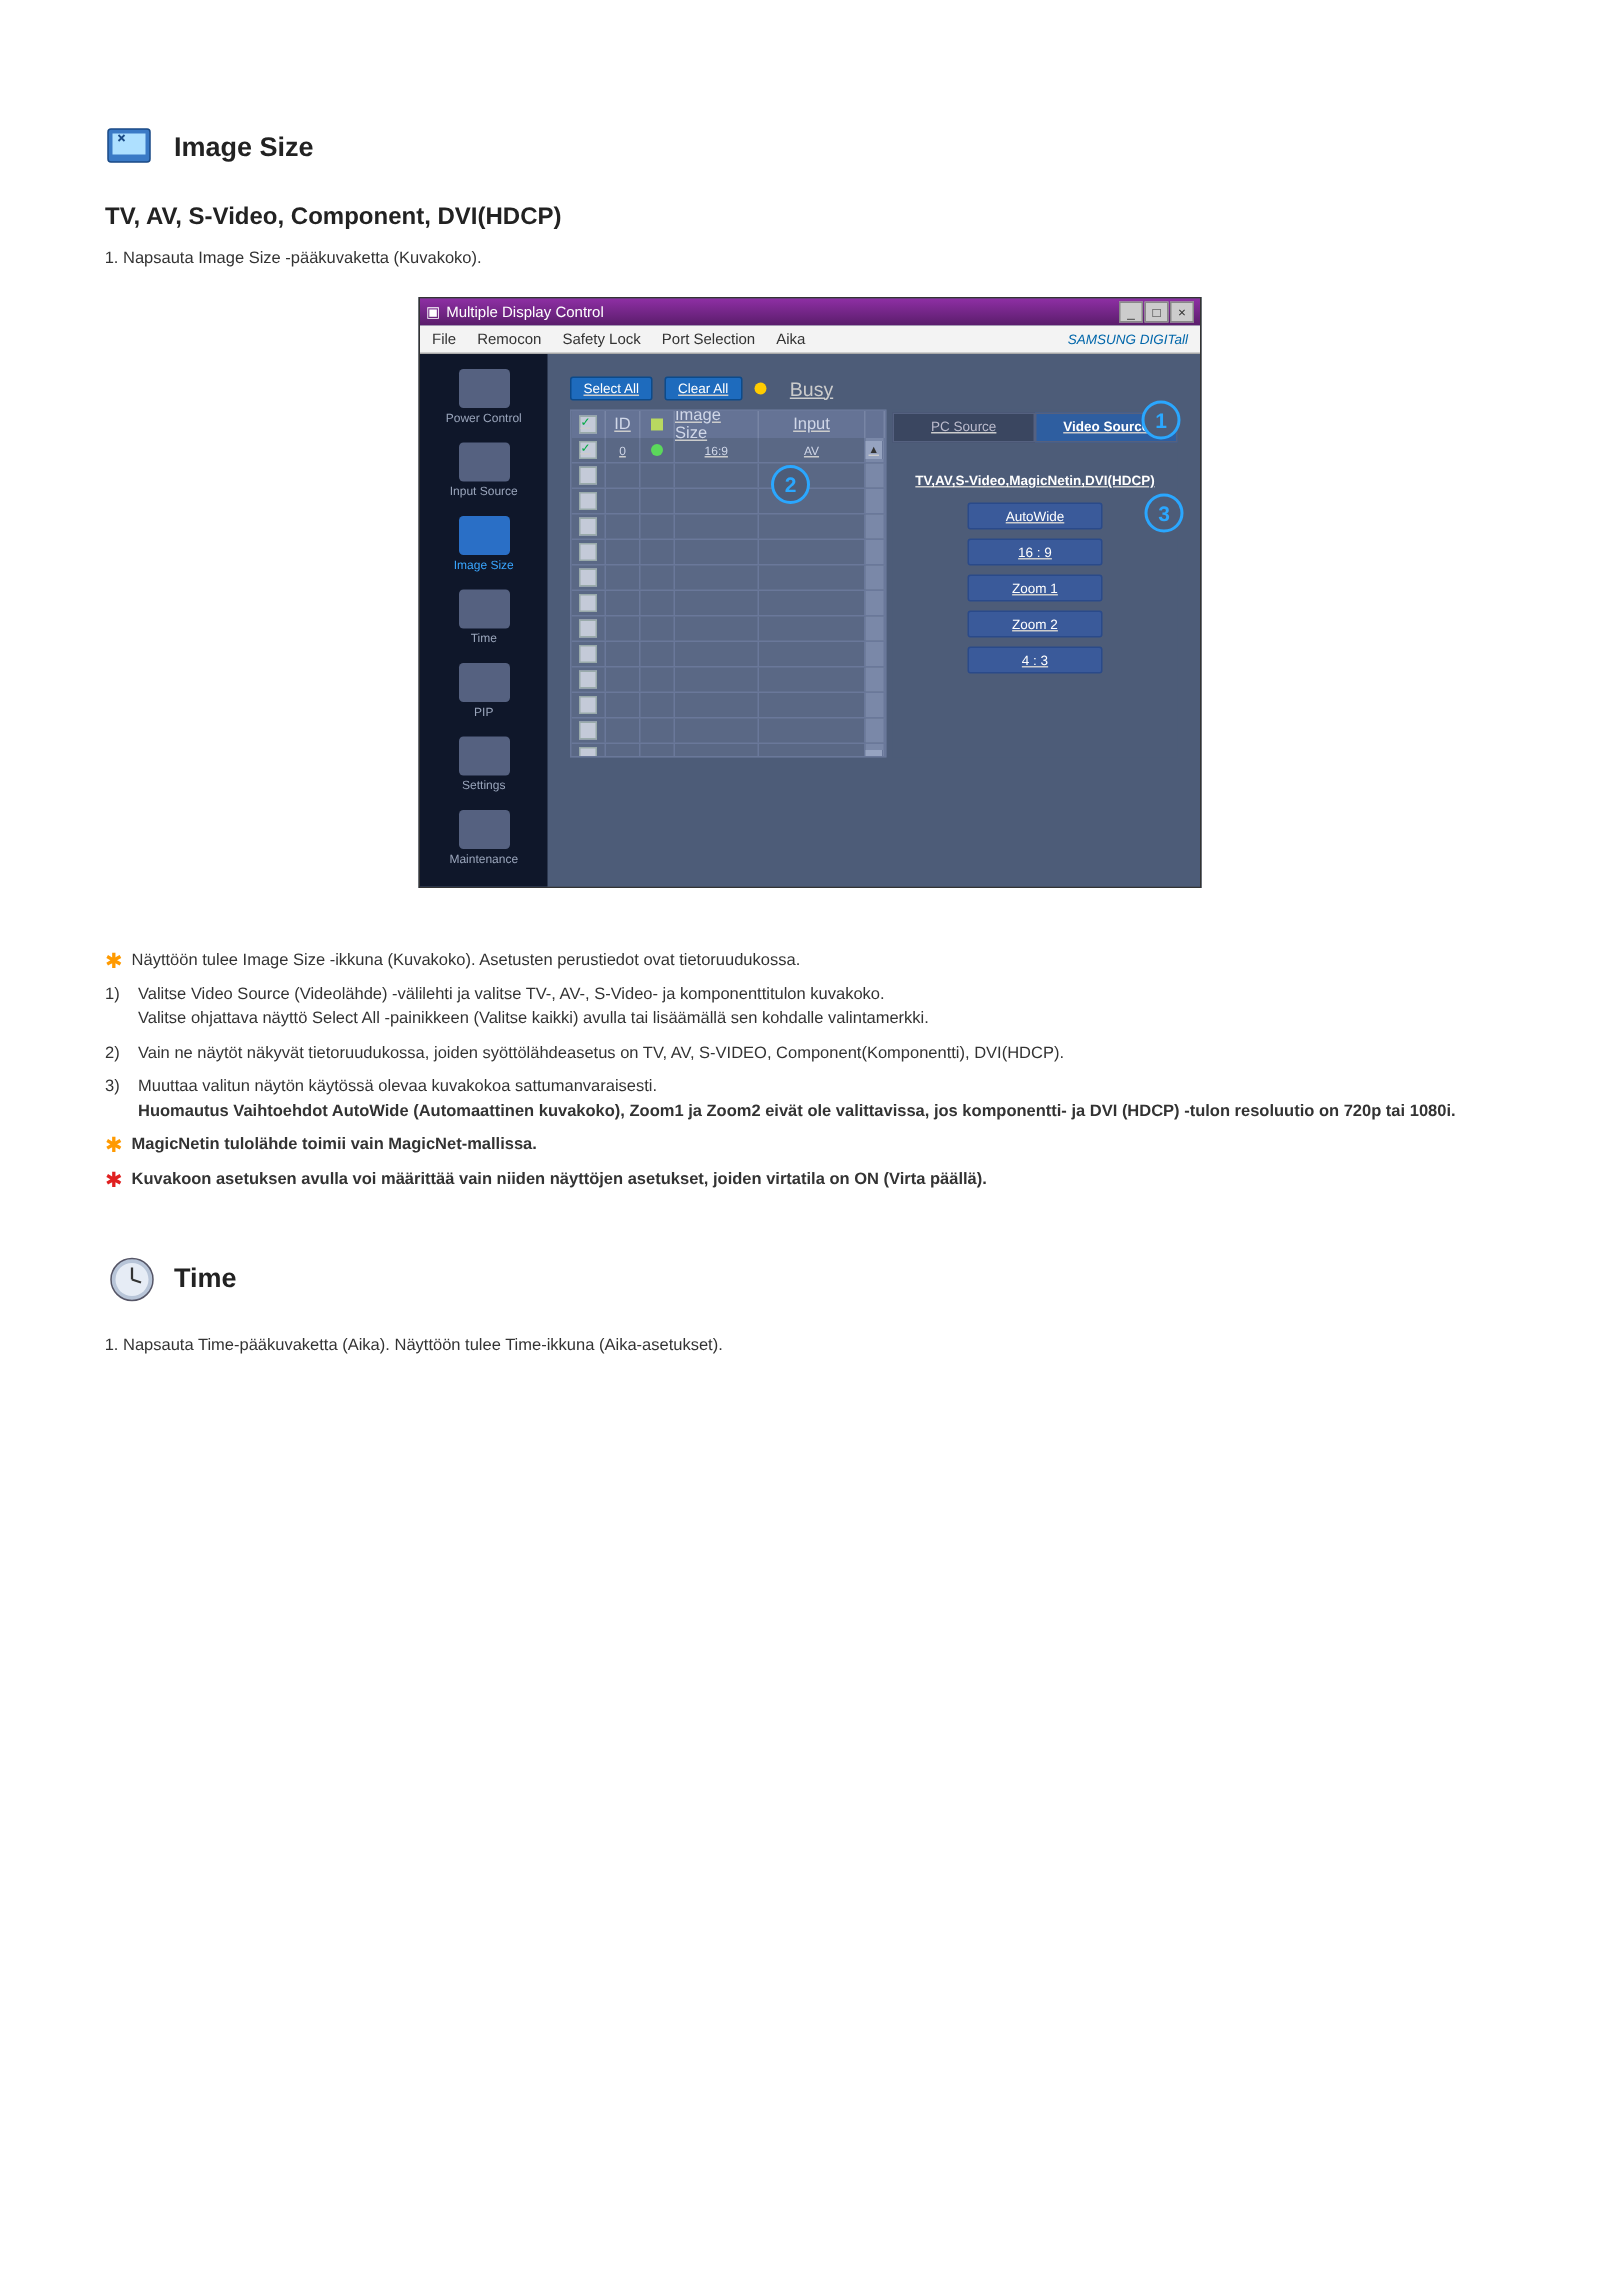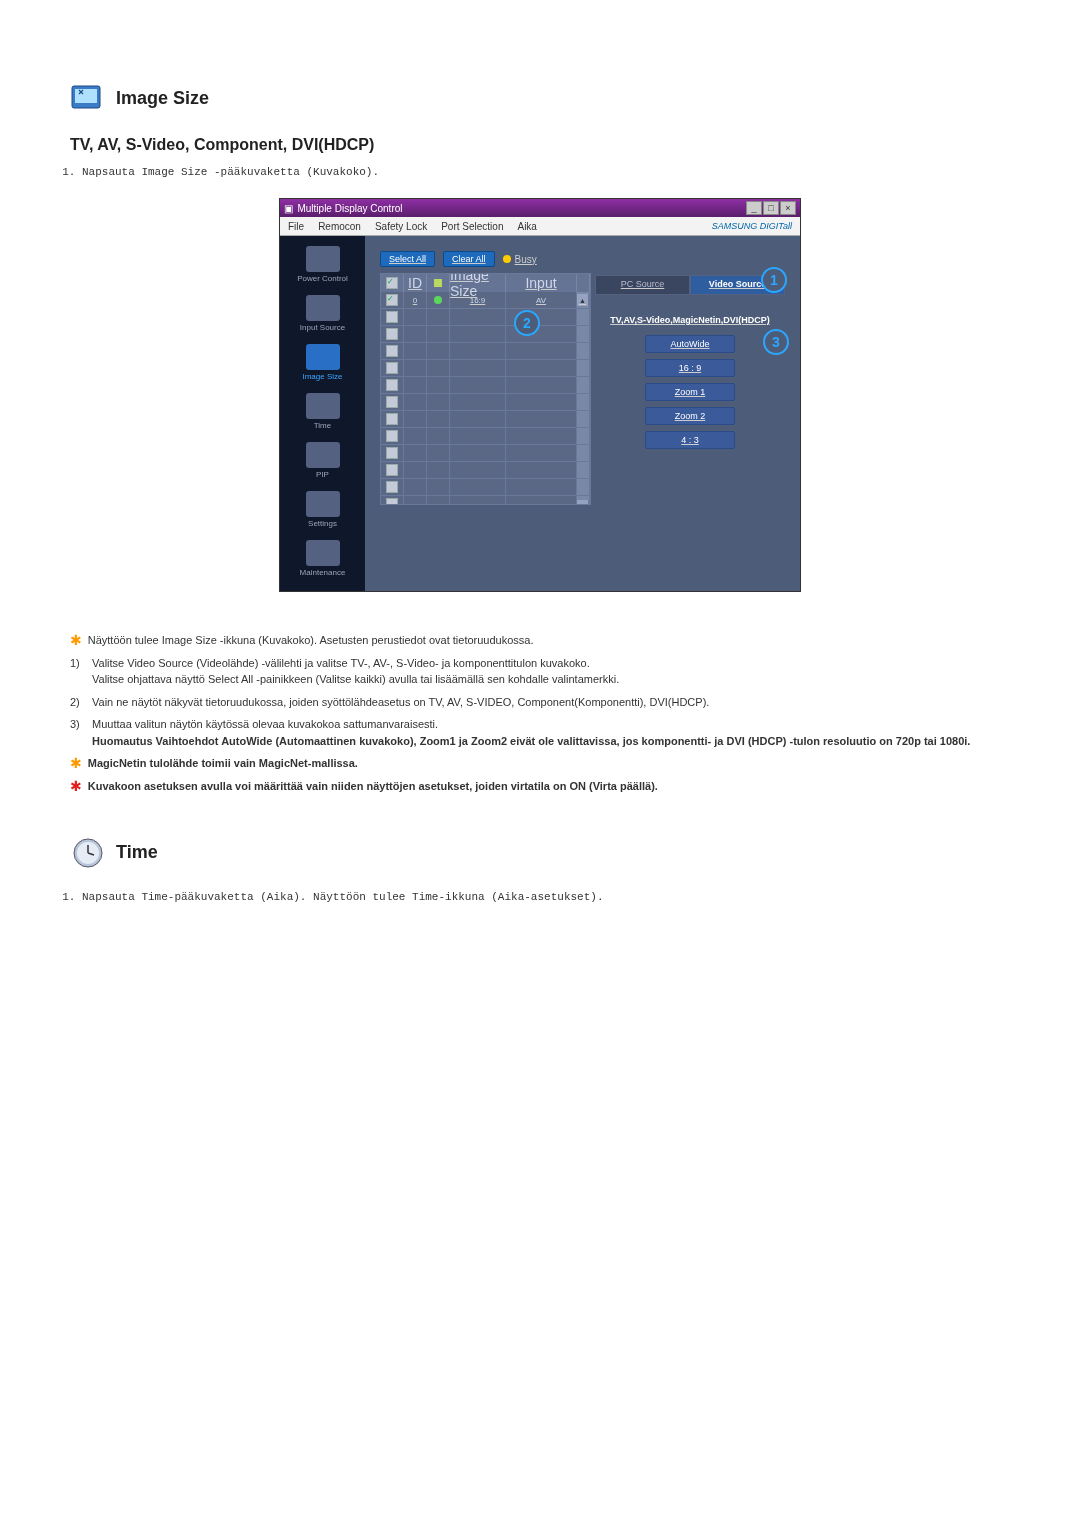--- a/index.html
+++ b/index.html
@@ -32,21 +32,20 @@
   }
   h3.subheading {
     font-size: 16px;
     font-weight: bold;
     margin: 10px 0 12px 0;
     color: #222;
   }
   ol.steps {
     margin: 0 0 20px 12px;
     padding: 0;
-    font-family: Liberation Mono, monospace;
   }
   ol.steps li {
     margin-bottom: 6px;
     font-size: 11px;
   }
   .screenshot-wrap {
     display: flex;
     justify-content: center;
     margin: 20px 0 40px 0;
   }
@@ -149,22 +148,22 @@
     background: #1e6bbd;
     color: #fff;
     font-size: 9px;
     padding: 2px 8px;
     border-radius: 2px;
     border: 1px solid #0d4a8a;
   }
   .busy {
     display: flex;
     align-items: center;
-    gap: 4px;
-    font-size: 10px;
+    gap: 16px;
+    font-size: 13px;
     color: #ccc;
   }
   .busy-dot {
     width: 8px;
     height: 8px;
     background: #ffcc00;
     border-radius: 50%;
   }
   .content-split {
     display: flex;
@@ -175,21 +174,21 @@
     background: #5a6885;
     border: 1px solid #6a789a;
     height: 230px;
     overflow: hidden;
     position: relative;
   }
   .grid-header {
     display: flex;
     height: 18px;
     background: #657395;
-    font-size: 14px;
+    font-size: 11px;
     color: #d0d7e8;
   }
   .grid-header div {
     border-right: 1px solid #7885a5;
     display: flex;
     align-items: center;
     justify-content: center;
   }
   .col-cb { width: 22px; }
   .col-id { width: 22px; }

